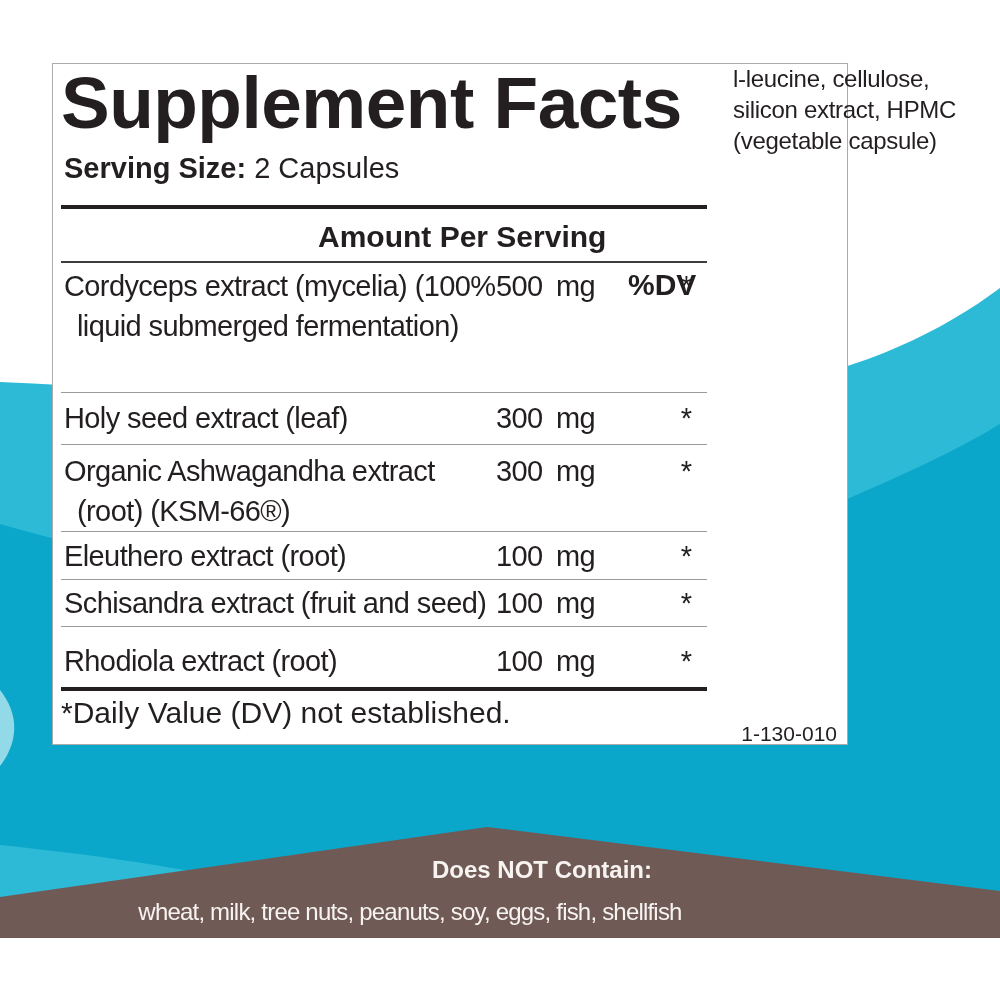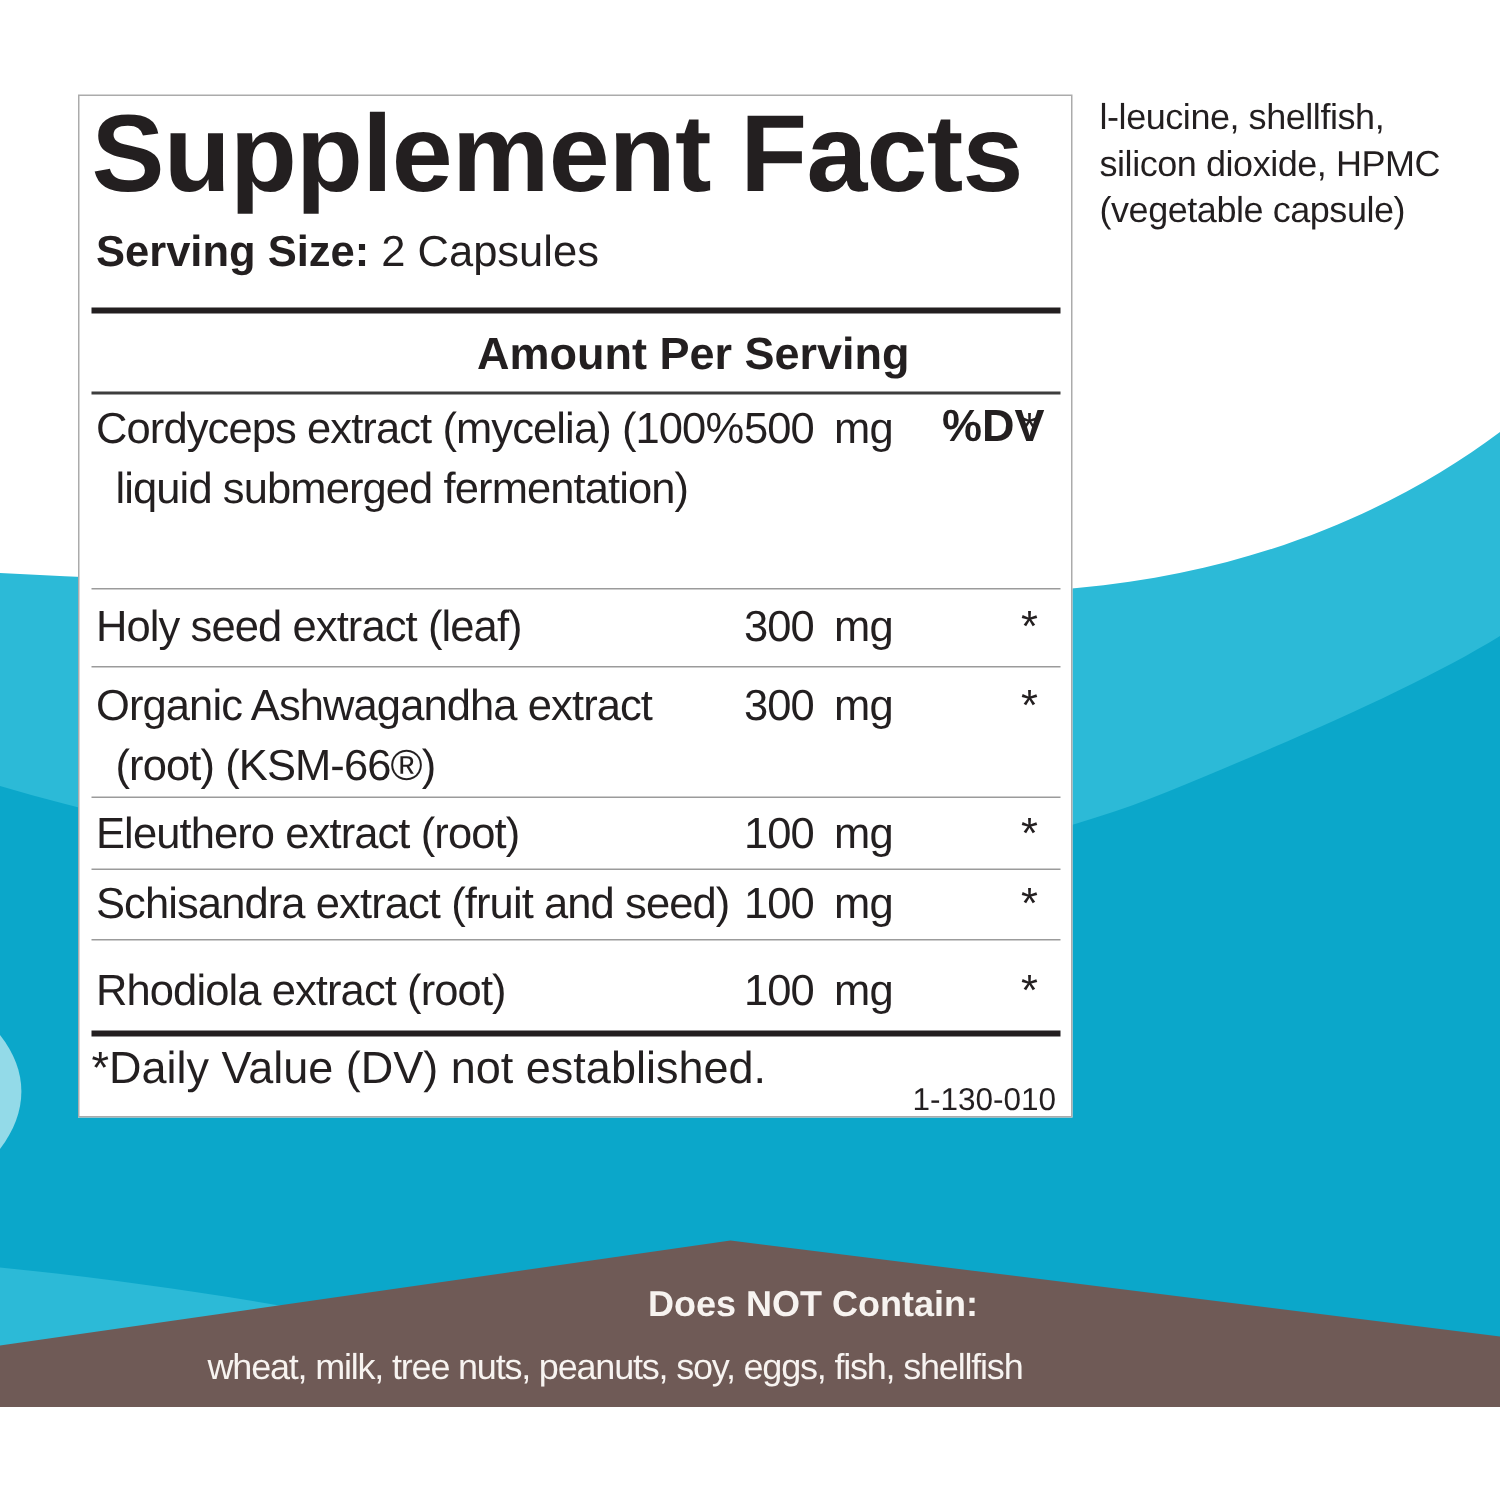--- a/index.html
+++ b/index.html
@@ -6,21 +6,21 @@
   body{
     width:1000px;height:1000px;position:relative;overflow:hidden;
     background:#ffffff;
     font-family:"Liberation Sans", sans-serif;
     color:#231f20;
   }
   #bg{position:absolute;left:0;top:0;width:1000px;height:1000px;z-index:0;}
 
   
   .panel{
-    position:absolute;left:52px;top:63px;width:663px;height:682px;
+    position:absolute;left:52px;top:63px;width:796px;height:682px;
     background:#ffffff;border:1px solid #ababab;z-index:2;box-sizing:border-box;
   }
   .title{
     position:absolute;left:8px;top:2px;
     font-size:73px;font-weight:bold;line-height:1;letter-spacing:-0.5px;white-space:nowrap;
   }
   .serving{
     position:absolute;left:11px;top:86px;font-size:29px;line-height:36px;white-space:nowrap;
   }
   .serving b{font-weight:bold;}
@@ -133,21 +133,21 @@
     <div class="dv">*</div>
   </div>
 
   <div class="rule thick" style="top:623px"></div>
 
   <div class="footnote">*Daily Value (DV) not established.</div>
   <div class="code">1-130-010</div>
 </div>
 
 <div class="other-ing">
-  <div>l-leucine, shellfish,</div>
-  <div>silicon dioxide, HPMC</div>
+  <div>l-leucine, cellulose,</div>
+  <div>silicon extract, HPMC</div>
   <div>(vegetable capsule)</div>
 </div>
 
 <div class="banner">
   <div class="banner-heading">Does NOT Contain:</div>
   <div class="banner-items">wheat, milk, tree nuts, peanuts, soy, eggs, fish, shellfish</div>
 </div>
 
 </body></html>

